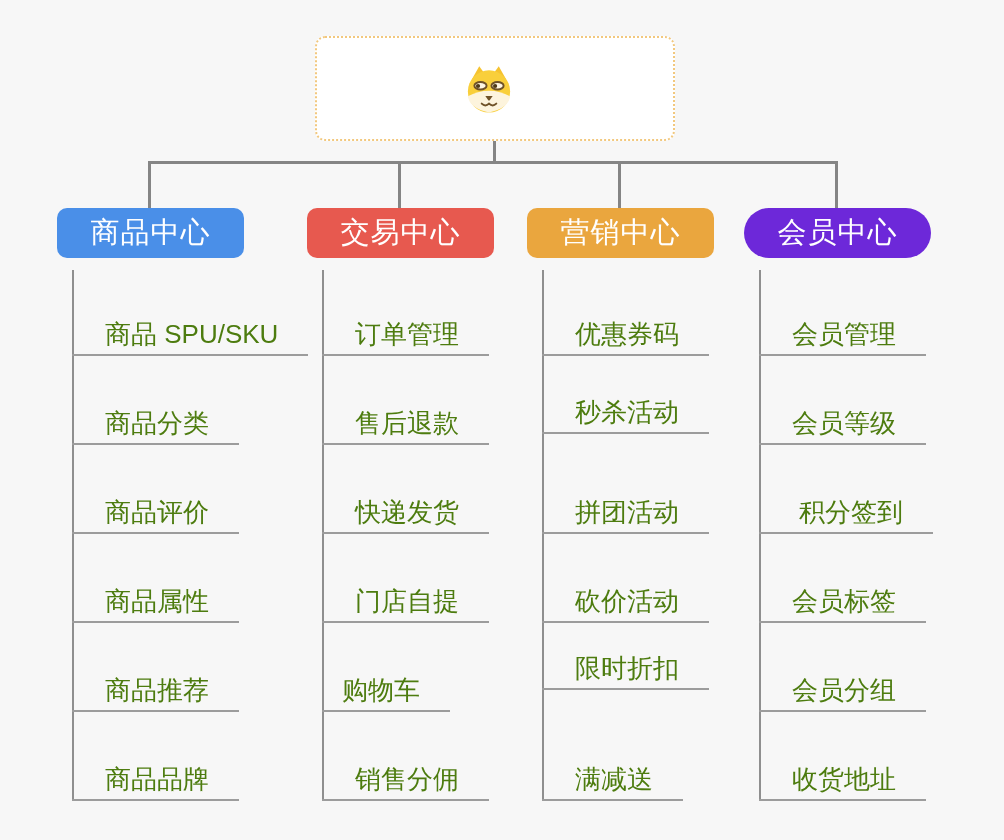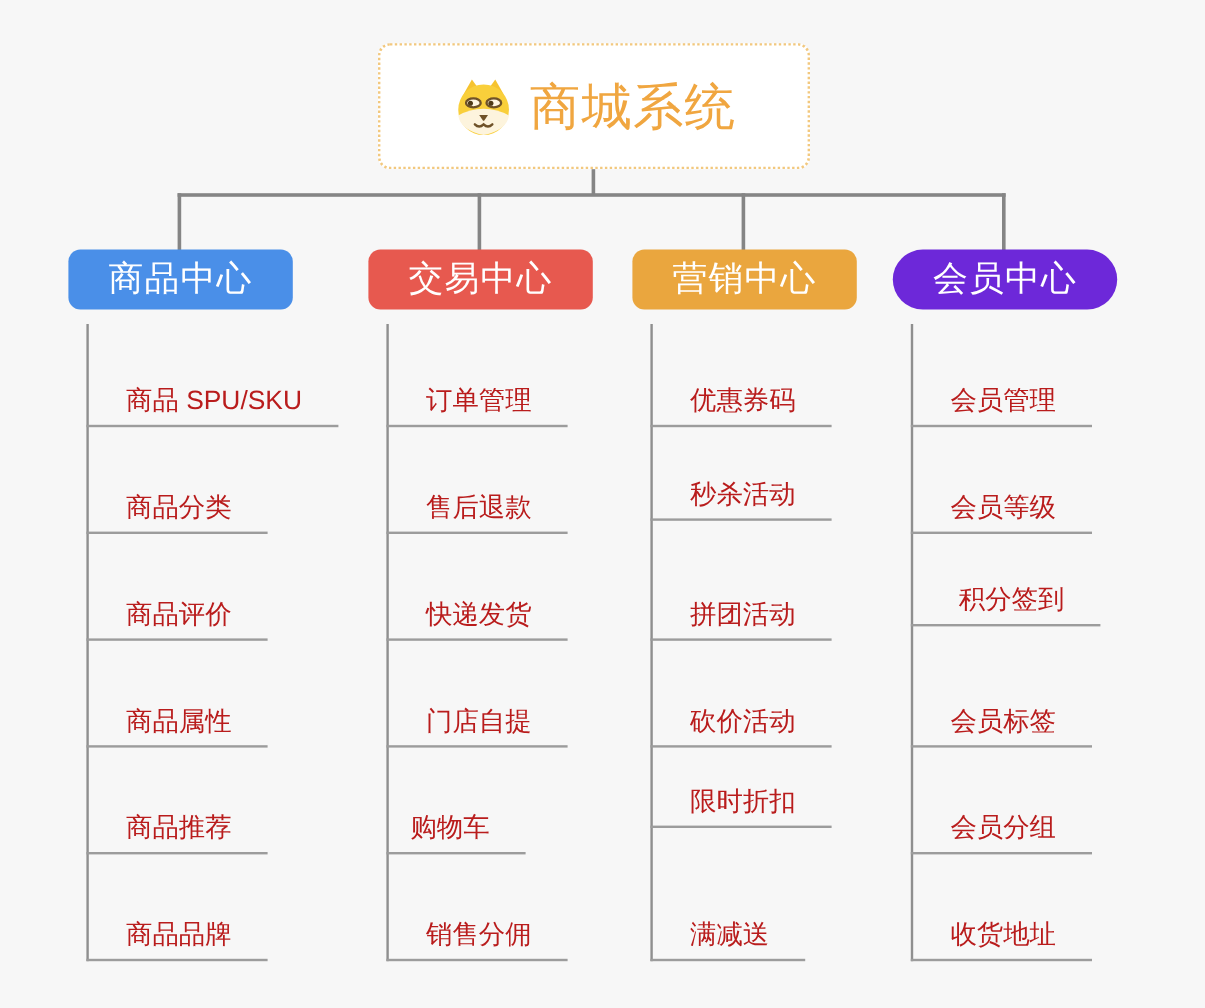--- a/index.html
+++ b/index.html
@@ -37,21 +37,21 @@
     border-radius:10px;
     display:flex;align-items:center;justify-content:center;
     color:#ffffff;font-size:29px;letter-spacing:1px;
     cursor:pointer;white-space:nowrap;
   }
   .trunk{position:absolute;left:15px;top:62px;width:2px;height:531px;background:#8f8f8f;}
   .leaf{
     position:absolute;left:15px;height:40px;line-height:40px;
     padding:0 30px 0 33px;
     border-bottom:2px solid #9c9c9c;
-    font-size:22px;color:#b91c1c;
+    font-size:26px;color:#4d7c0f;
     white-space:nowrap;width:max-content;
     cursor:pointer;
   }
 </style>
 </head>
 <body>
 
 <div id="canvas">
 
   <div id="root-node">
@@ -62,21 +62,20 @@
         <circle cx="32" cy="35" r="26" fill="#f9cf3b"></circle>
         <path d="M6,41 Q18,34 32,34 Q46,34 58,41 Q56,56 32,61 Q8,56 6,41 Z" fill="#fdf4dd"></path>
         <ellipse cx="21.5" cy="28" rx="7.5" ry="4.6" fill="#fff6e2" stroke="#6f5228" stroke-width="2.4"></ellipse>
         <circle cx="18.5" cy="28.3" r="2.6" fill="#4f3a18"></circle>
         <ellipse cx="42.5" cy="28" rx="7.5" ry="4.6" fill="#fff6e2" stroke="#6f5228" stroke-width="2.4"></ellipse>
         <circle cx="39.5" cy="28.3" r="2.6" fill="#4f3a18"></circle>
         <path d="M27.5,40.5 h9 l-3.6,5.2 q-0.9,1.1 -1.8,0 Z" fill="#6f5228"></path>
         <path d="M23,50 q4.5,4.5 9,0 q4.5,4.5 9,0" stroke="#6f5228" stroke-width="2.4" fill="none" stroke-linecap="round"></path>
       </svg>
     </span>
-    <span class="title">商城系统</span>
   </div>
 
   <div class="line" style="left:493px;top:141px;width:3px;height:22px;"></div>
   <div class="line" style="left:148px;top:161px;width:690px;height:3px;"></div>
 
   <div class="line" style="left: 148px; top: 161px; width: 3px; height: 48px;"></div>
     <div class="line" style="left: 398px; top: 161px; width: 3px; height: 48px;"></div>
     <div class="line" style="left: 618px; top: 161px; width: 3px; height: 48px;"></div>
     <div class="line" style="left: 835px; top: 161px; width: 3px; height: 48px;"></div>
     <div id="columns">
@@ -108,20 +107,20 @@
         <div class="leaf" style="top: 284px;">拼团活动</div>
         <div class="leaf" style="top: 373px;">砍价活动</div>
         <div class="leaf" style="top: 440px;">限时折扣</div>
         <div class="leaf" style="top: 551px;">满减送</div>
       </div>
       <div class="column" style="left: 744px;">
       <div class="branch-header" style="background: #6d28d9; border-radius: 27px;">会员中心</div>
       <div class="trunk"></div>
     <div class="leaf" style="top: 106px;">会员管理</div>
         <div class="leaf" style="top: 195px;">会员等级</div>
-        <div class="leaf" style="top: 272px; padding-left: 40px;">积分签到</div>
+        <div class="leaf" style="top: 284px; padding-left: 40px;">积分签到</div>
         <div class="leaf" style="top: 373px;">会员标签</div>
         <div class="leaf" style="top: 462px;">会员分组</div>
         <div class="leaf" style="top: 551px;">收货地址</div>
       </div>
     </div>
 
 </div>
 
 </body></html>

